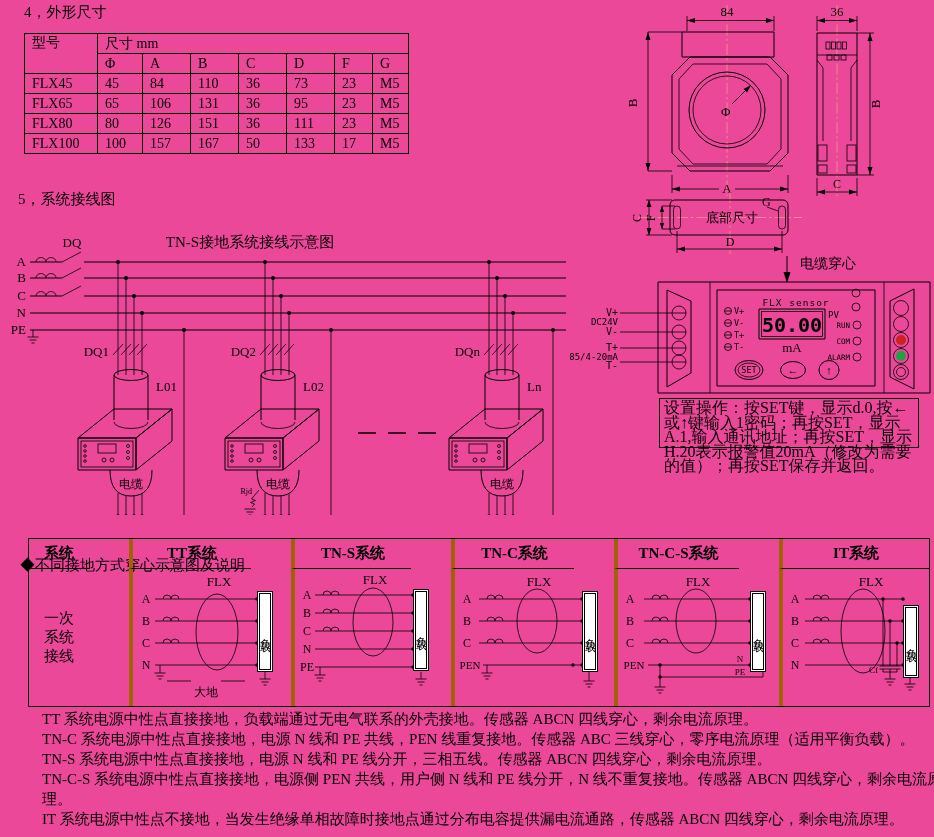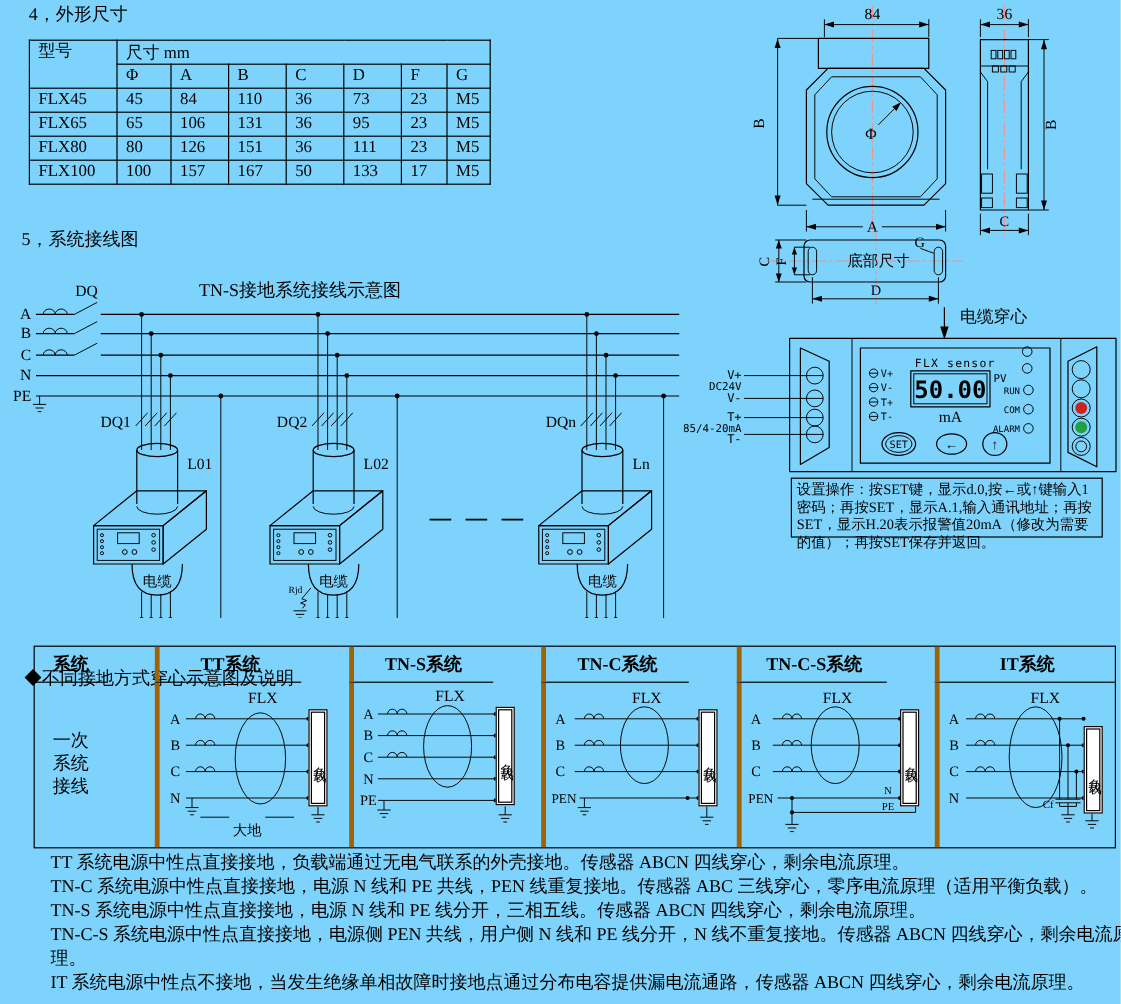--- a/index.html
+++ b/index.html
@@ -1,31 +1,31 @@
 <!DOCTYPE html>
 <html><head>
 <meta charset="utf-8">
 <style>
   html,body{margin:0;padding:0;background:#fff;}
-  #page{position:relative;width:934px;height:837px;background:#7dd3fc;overflow:hidden;
+  #page{position:relative;width:934px;height:837px;background:#ec4899;overflow:hidden;
         font-family:"Liberation Serif",serif;color:#000;}
   .abs{position:absolute;}
   .hd{font-size:15px;white-space:nowrap;}
   
   table.dimtab{border-collapse:collapse;font-size:14px;}
   table.dimtab td{border:1px solid #000;height:19px;padding:0 7px;white-space:nowrap;}
   
   svg .k{stroke:#000;fill:none;stroke-width:1;stroke-linejoin:round;}
   svg .kt{stroke:#000;fill:none;stroke-width:0.8;}
   svg .d{fill:#000;stroke:none;}
   svg text{fill:#000;font-family:"Liberation Serif",serif;}
   svg .mono{font-family:"DejaVu Sans Mono",monospace;}
   .cl{stroke:#f0908c;stroke-width:0.9;fill:none;stroke-dasharray:11 3 2.5 3;}
   
-  #noteBox{border:1px solid #000;font-size:12px;line-height:14.5px;padding:2px 4px;
+  #noteBox{border:1px solid #000;font-size:16px;line-height:14.5px;padding:2px 4px;
            font-family:"Liberation Serif",serif;}
   
   #gtab{border:1px solid #000;display:grid;grid-template-columns:60px 162px 160px 163px 165px 190px;
         grid-template-rows:30px 137px;}
   #gtab .hc{border-bottom:1px solid #000;display:flex;align-items:center;justify-content:center;
             font-size:15px;font-weight:bold;white-space:nowrap;}
   #gtab .bc{position:relative;}
   #gtab .bl{border-left:4px solid #a16207;margin-left:40px;}
   #gtab .syslab{display:flex;flex-direction:column;align-items:center;justify-content:center;
             font-size:15px;line-height:19px;}

